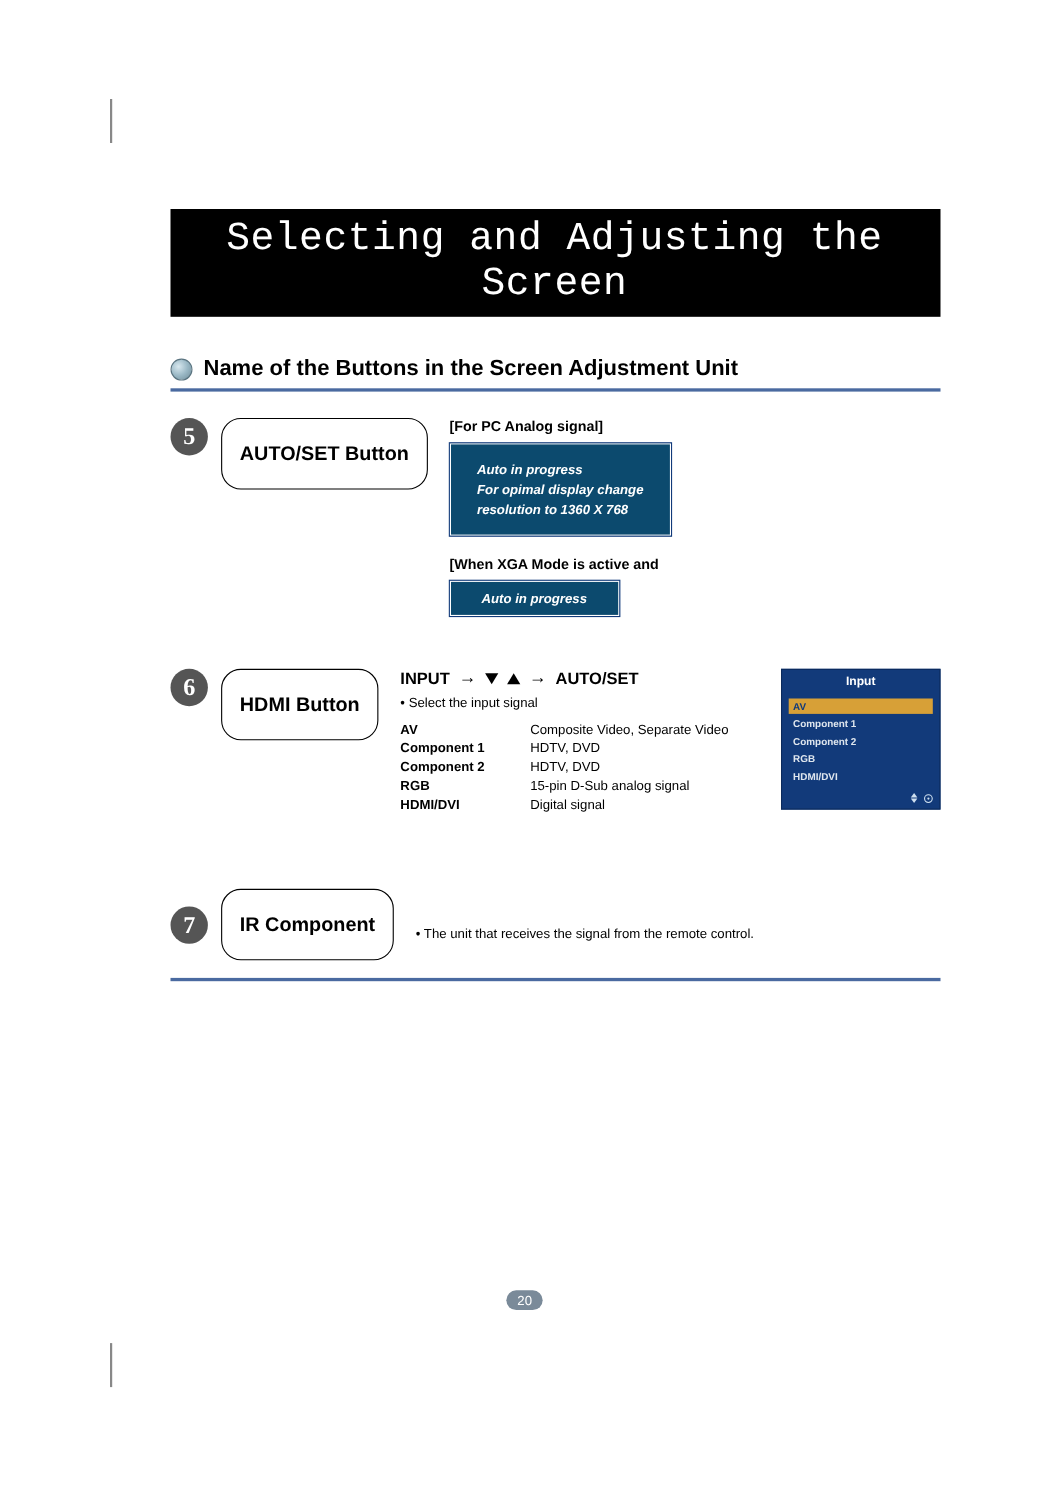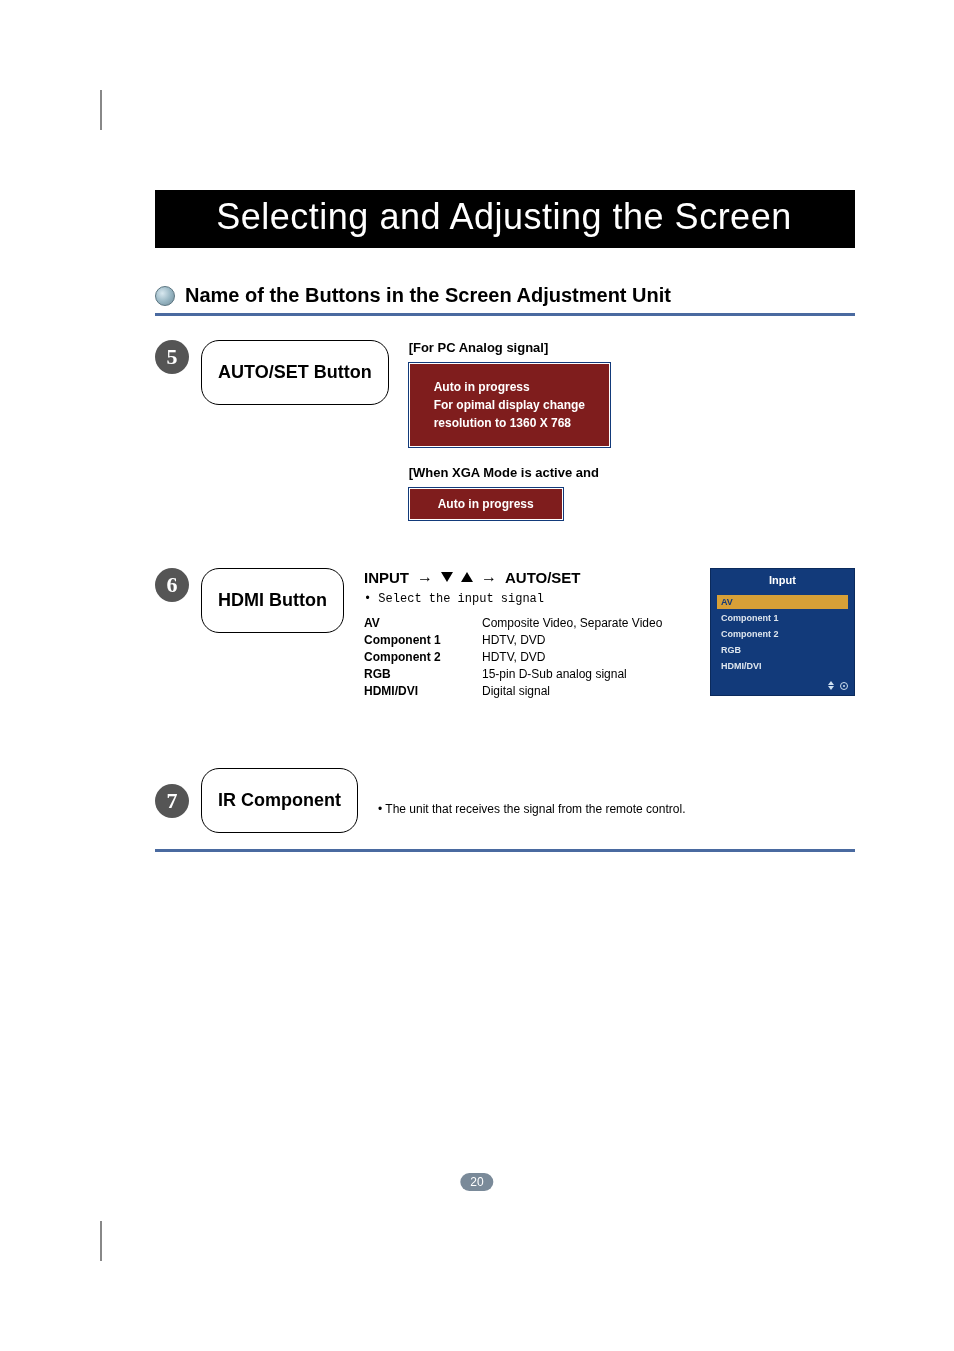--- a/index.html
+++ b/index.html
@@ -3,43 +3,43 @@
 <meta charset="utf-8">
 <style>
   * { box-sizing: border-box; margin: 0; padding: 0; }
   html, body { width: 954px; height: 1351px; background: #fff; font-family: Arial, Helvetica, sans-serif; color: #000; }
   .page { position: relative; width: 954px; height: 1351px; }
   .side-mark-left { position: absolute; left: 100px; top: 90px; width: 2px; height: 40px; background: #888; }
   .side-mark-left2 { position: absolute; left: 100px; bottom: 90px; width: 2px; height: 40px; background: #888; }
 
   .content { position: absolute; left: 155px; top: 190px; width: 700px; }
 
-  .title-bar { background: #000; color: #fff; text-align: center; padding: 6px 2px 10px 0; font-family: Liberation Sans, sans-serif; font-size: 36px; font-weight: 400; letter-spacing: 0.5px; }
+  .title-bar { background: #000; color: #fff; text-align: center; padding: 6px 2px 10px 0; font-family: Liberation Mono, monospace; font-size: 36px; font-weight: 400; letter-spacing: 0.5px; }
 
   .subhead-row { display: flex; align-items: center; margin-top: 36px; gap: 10px; }
   .bullet-circle { width: 20px; height: 20px; border-radius: 50%; background: radial-gradient(circle at 35% 35%, #d8e8ef 0%, #9ab8c5 50%, #6f8b98 100%); border: 1px solid #5a7480; flex: none; }
   .subhead-text { font-size: 20px; font-weight: bold; }
   .rule { height: 3px; background: #4a6aa0; margin-top: 6px; }
 
   .section { display: flex; align-items: flex-start; margin-top: 24px; }
   .num-badge { width: 34px; height: 34px; border-radius: 50%; background: #555; color: #fff; font-weight: bold; font-size: 22px; display: flex; align-items: center; justify-content: center; flex: none; font-family: "Times New Roman", serif; }
   .pill { border: 1.5px solid #000; border-radius: 18px; padding: 21px 16px; font-size: 18px; font-weight: bold; margin-left: 12px; white-space: nowrap; flex: none; }
   .sec-body { margin-left: 20px; flex: 1; }
 
   .bracket-label { font-size: 13px; font-weight: bold; margin-bottom: 8px; }
-  .msg-box { background: #7f1d1d; color: #fff; display: inline-block; padding: 14px 24px 14px 24px; font-size: 12px; font-weight: bold; line-height: 1.5; border: 1px solid #fff; outline: 1px solid #123a7a; margin-bottom: 14px; }
+  .msg-box { background: #0c4a6e; color: #fff; display: inline-block; padding: 14px 24px 14px 24px; font-size: 12px; font-weight: bold; line-height: 1.5; border: 1px solid #fff; outline: 1px solid #123a7a; margin-bottom: 14px; font-style: italic; }
   .msg-box.narrow { padding: 6px 28px; }
   .msg-box-wrap { position: relative; display: inline-block; }
 
   .input-flow { font-size: 15px; font-weight: bold; display: flex; align-items: center; gap: 8px; }
   .arrow { font-size: 16px; }
   .tri-down, .tri-up { display: inline-block; width:0; height:0; }
   .tri-down { border-left: 6px solid transparent; border-right: 6px solid transparent; border-top: 10px solid #000; }
   .tri-up { border-left: 6px solid transparent; border-right: 6px solid transparent; border-bottom: 10px solid #000; }
-  .bullet-line { font-size: 12px; margin-top: 6px; font-family: Liberation Mono, monospace; }
+  .bullet-line { font-size: 12px; margin-top: 6px; }
 
   .sig-grid { display: grid; grid-template-columns: 110px auto; column-gap: 8px; row-gap: 3px; font-size: 12px; margin-top: 10px; }
   .sig-grid .k { font-weight: bold; }
 
   .osd-panel { position: absolute; right: 0; top: 0; width: 145px; background: #123a7a; border: 1px solid #0b2a5c; font-size: 9px; }
   .osd-title { color: #fff; text-align: center; font-weight: bold; padding: 5px 0; font-size: 11px; }
   .osd-list { padding: 4px 6px 2px 6px; }
   .osd-item { color: #dfe6ee; padding: 2px 4px; margin-bottom: 2px; font-weight: bold; font-size:9px;}
   .osd-item.sel { background: #d7a037; color: #123a7a; }
   .osd-foot { display: flex; justify-content: flex-end; align-items: center; gap: 6px; padding: 4px 6px 5px 6px; color: #cfe0f0; font-size: 9px; }

